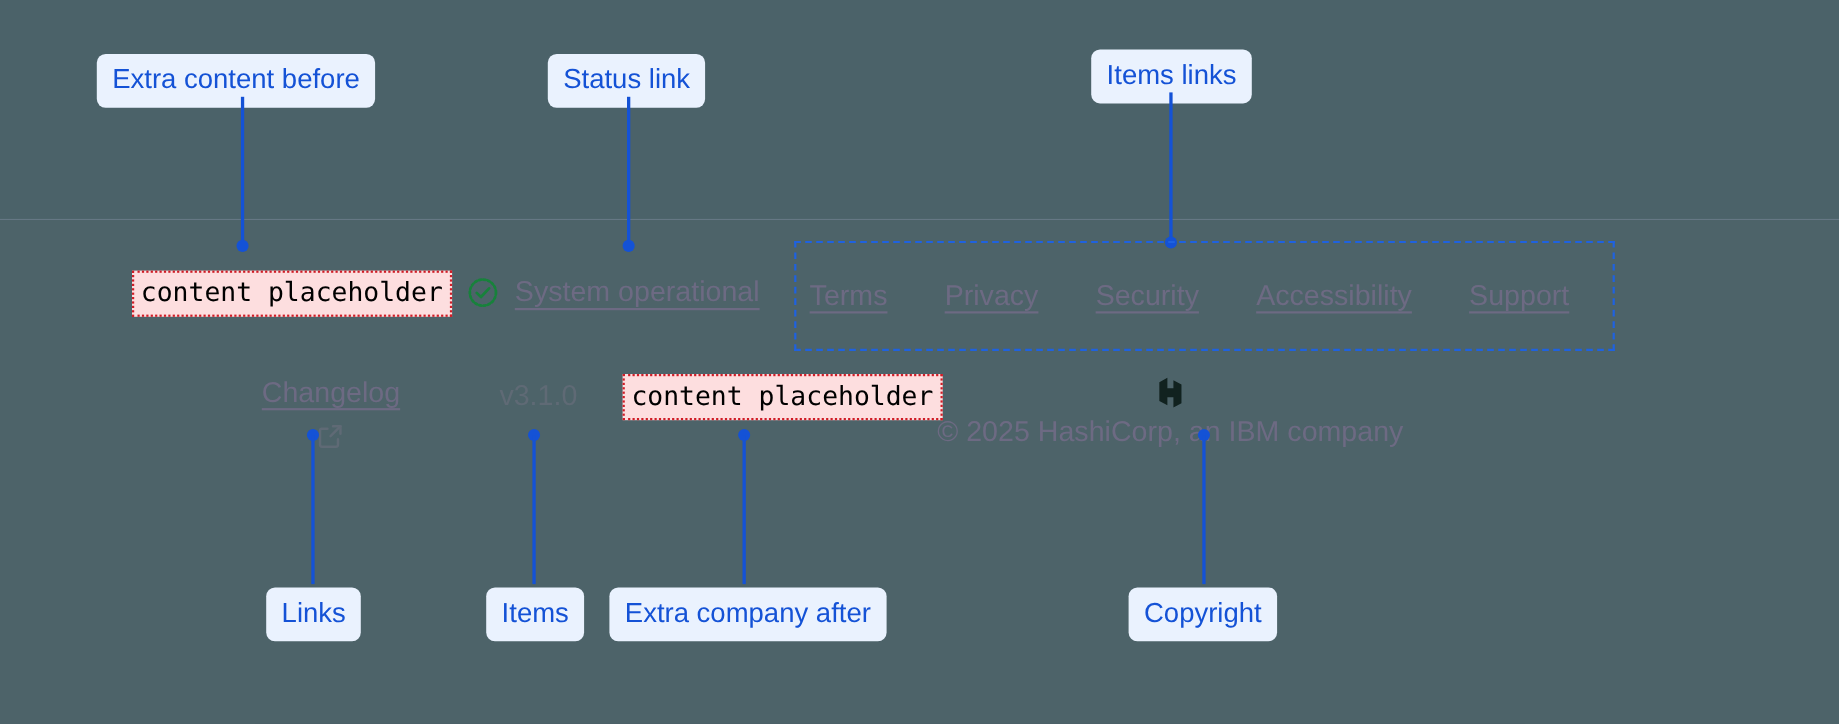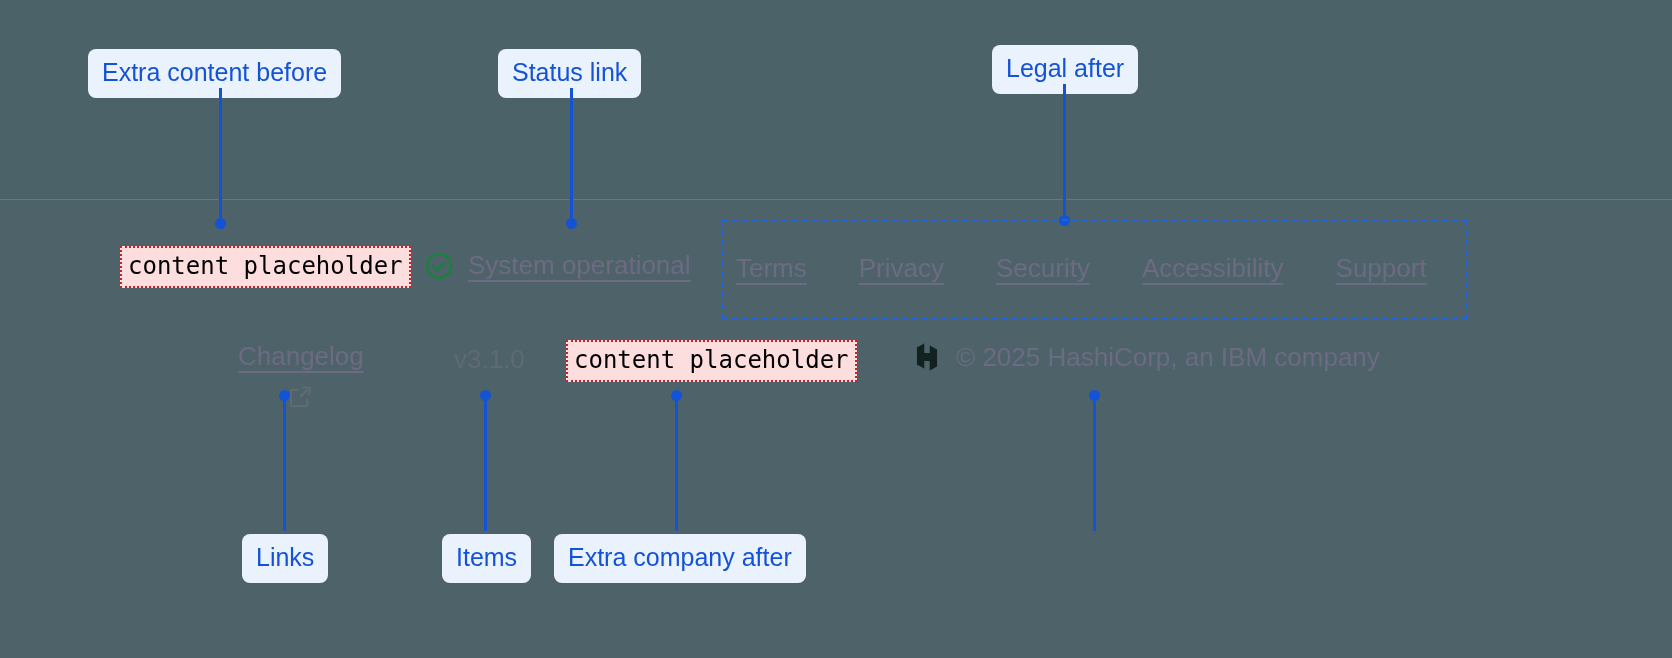--- a/index.html
+++ b/index.html
@@ -132,21 +132,21 @@
     align-items: center;
     gap: 52px;
   }
 
   
   #changelog-group { left: 238px; top: 341px; gap: 11px; flex-direction: column; }
   .ext-icon { width: 27px; height: 27px; display: block; }
 
   #version-text { left: 454px; top: 344px; }
   #placeholder-after { left: 566px; top: 340px; }
-  #copyright-group { left: 912px; top: 341px; gap: 14px; }
+  #copyright-group { left: 852px; top: 341px; gap: 4px; flex-direction: column; }
   .hashi-logo { width: 30px; height: 32px; display: block; }
 
   #placeholder-before { left: 120px; top: 246px; }
 </style>
 </head>
 <body>
 
 <div id="stage">
 
   <div class="band-top"></div>
@@ -154,21 +154,21 @@
   <div class="band-divider"></div>
 
   <div class="chip" style="left:88px; top:49px;">Extra content before</div>
   <div class="leader" style="left:219px; top:88px; height:134px;"></div>
   <div class="dot" style="left:215px; top:218px;"></div>
 
   <div class="chip" style="left:498px; top:49px;">Status link</div>
   <div class="leader" style="left:570px; top:88px; height:134px;"></div>
   <div class="dot" style="left:566px; top:218px;"></div>
 
-  <div class="chip" style="left:992px; top:45px;">Legal after</div>
+  <div class="chip" style="left:992px; top:45px;">Items links</div>
   <div class="leader" style="left:1063px; top:84px; height:134px;"></div>
   <div class="dot" style="left:1059px; top:215px;"></div>
 
   <div id="placeholder-before" class="placeholder" style="position:absolute;">content placeholder</div>
 
   <div id="status-group" class="footer-row">
     <span>
       <svg class="check-icon" viewBox="0 0 24 24" fill="none" stroke="#17823b" stroke-width="2" stroke-linecap="round" stroke-linejoin="round">
         <circle cx="12" cy="12" r="9.5" stroke-dasharray="1.6 1.6"></circle>
         <path d="M7.5 12.2 L10.6 15.2 L16.5 8.9"></path>
@@ -217,14 +217,15 @@
   <div class="dot" style="left:480px; top:390px;"></div>
   <div class="leader" style="left:484px; top:396px; height:135px;"></div>
   <div class="chip" style="left:442px; top:534px;">Items</div>
 
   <div class="dot" style="left:671px; top:390px;"></div>
   <div class="leader" style="left:675px; top:396px; height:135px;"></div>
   <div class="chip" style="left:554px; top:534px;">Extra company after</div>
 
   <div class="dot" style="left:1089px; top:390px;"></div>
   <div class="leader" style="left:1093px; top:396px; height:135px;"></div>
+  <div class="chip" style="left:1026px; top:534px;">Copyright</div>
 
 </div>
 
 </body></html>

